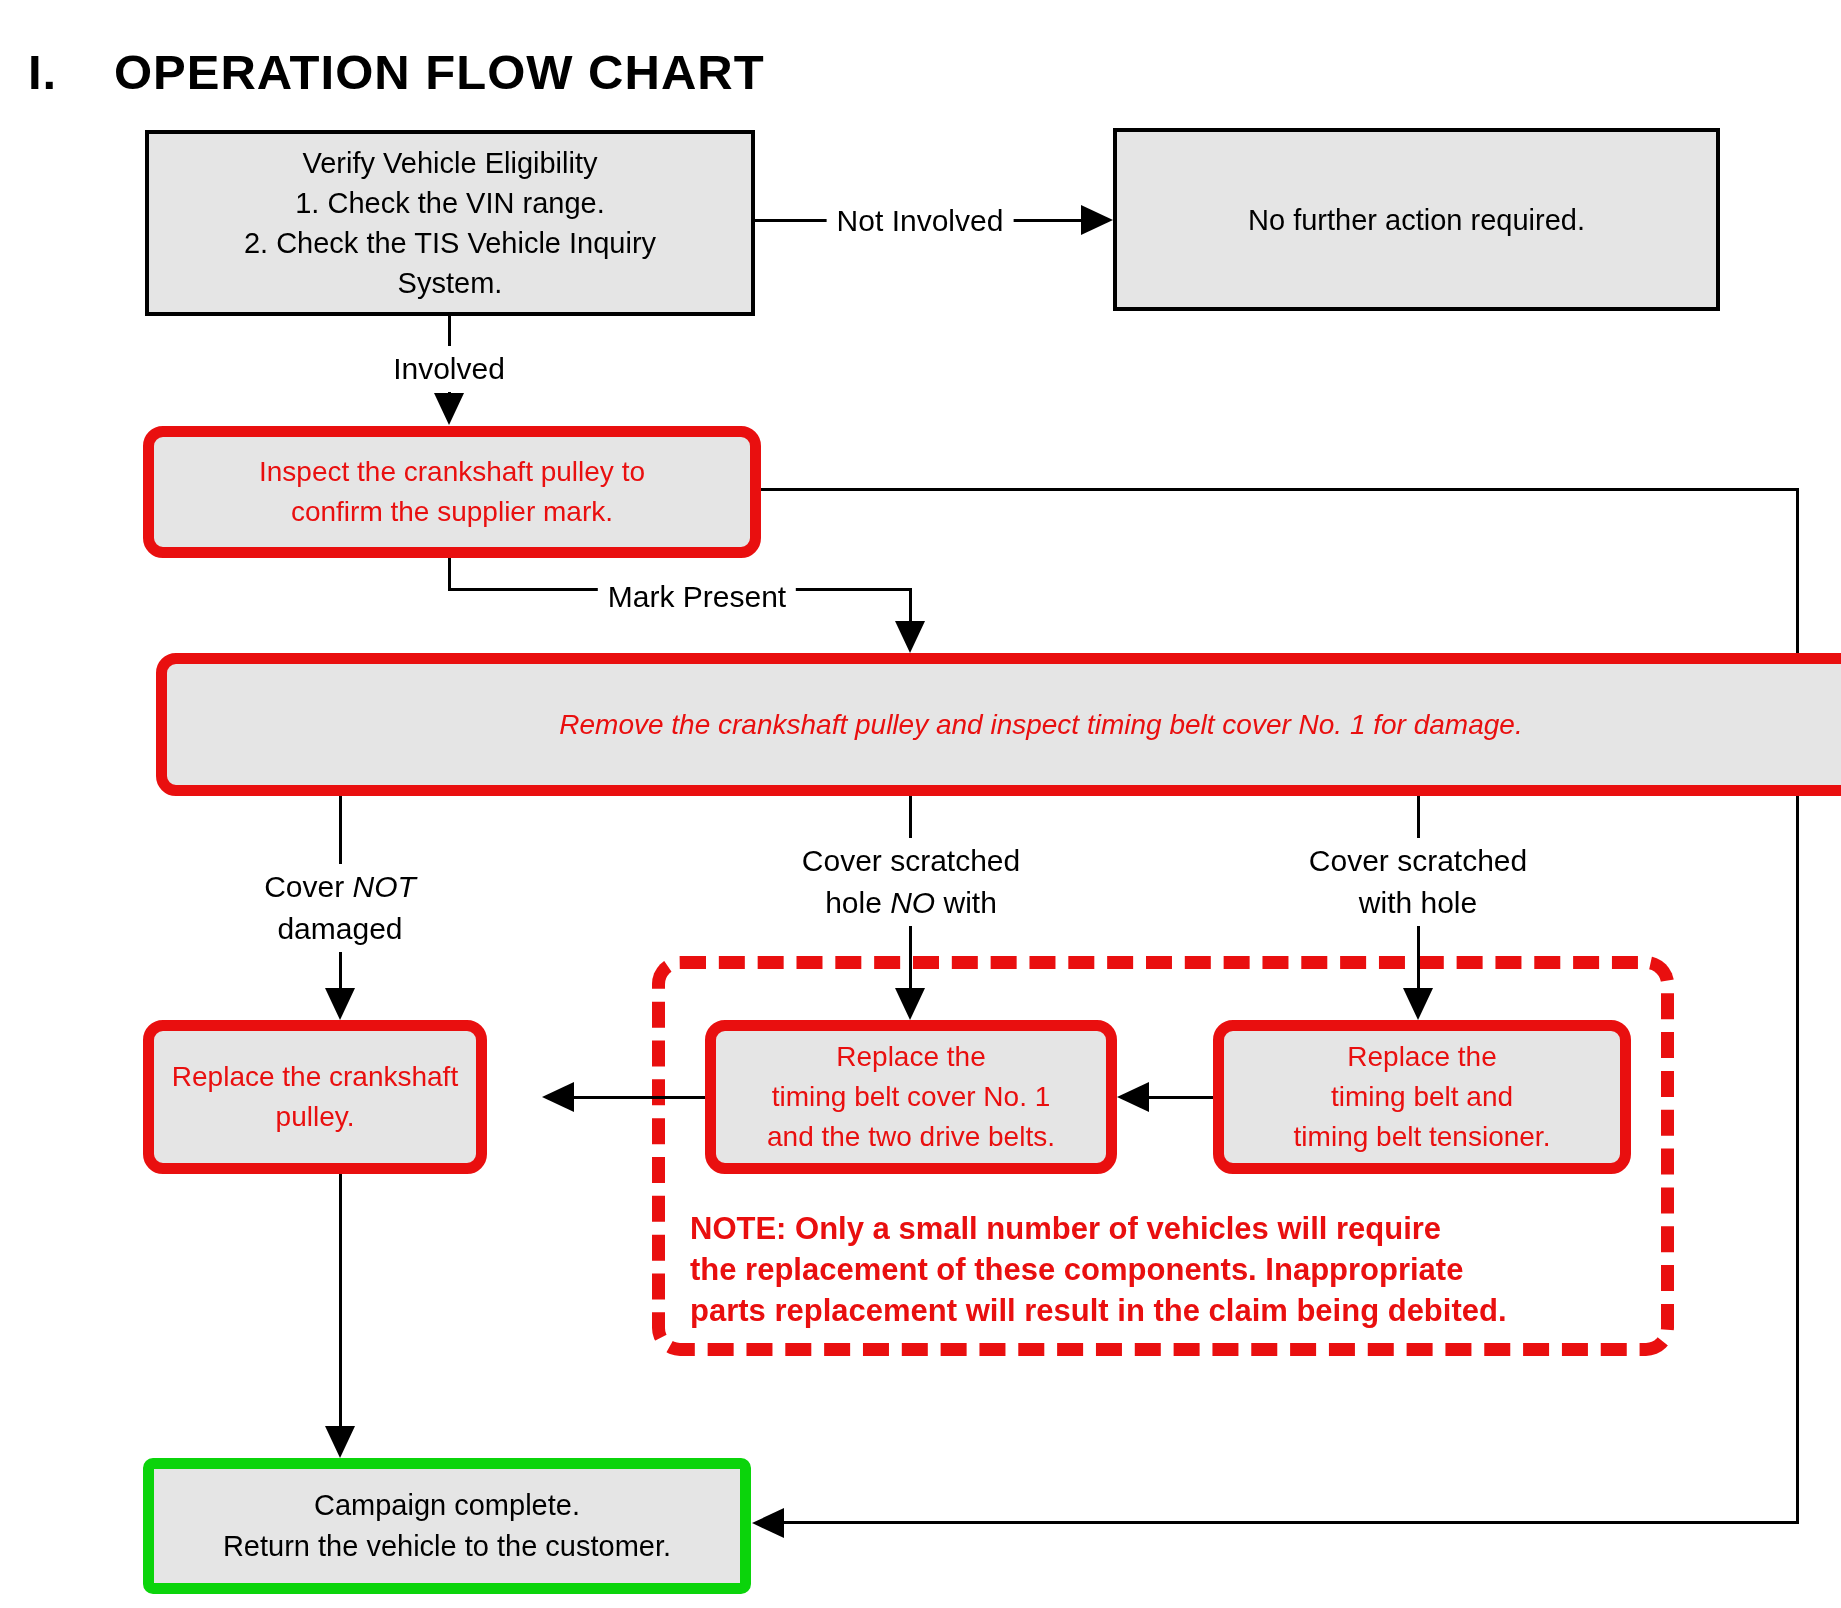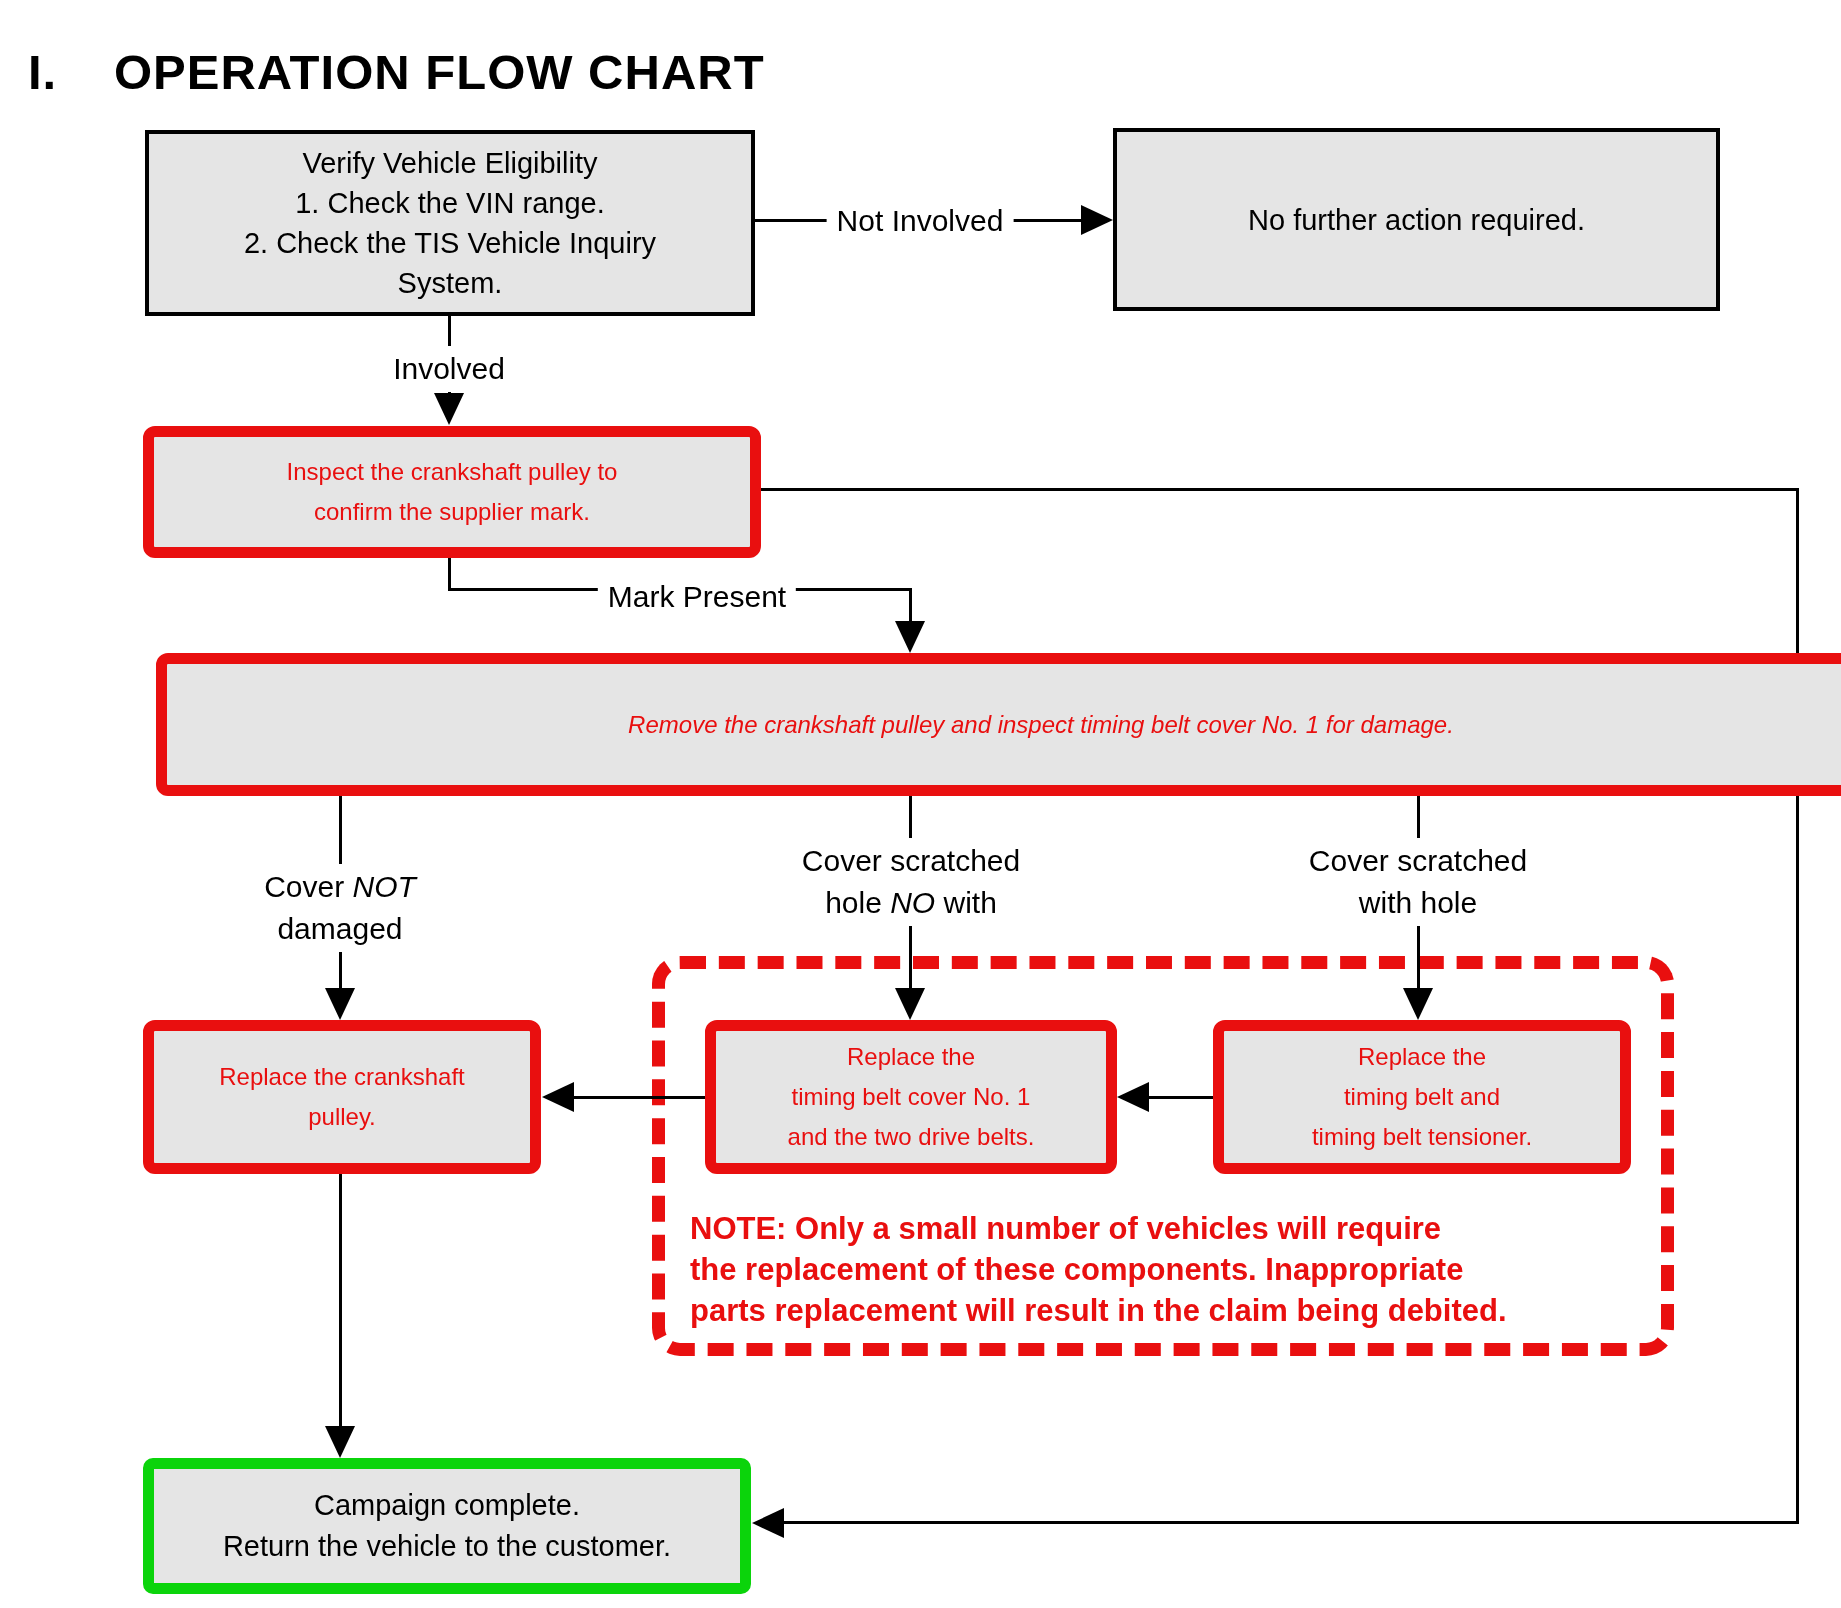--- a/index.html
+++ b/index.html
@@ -41,38 +41,38 @@
     text-align: center;
   }
   .box .txt { white-space: pre-line; }
   .box.black {
     border: 4px solid var(--ink);
     font-size: 29px;
     line-height: 40px;
   }
   .box.red {
     border: 11px solid var(--red);
-    border-radius: 12px;
+    border-radius: 20px;
     color: var(--red);
-    font-size: 24px;
+    font-size: 28px;
     line-height: 40px;
   }
   .box.green {
     border: 11px solid var(--green);
     border-radius: 10px;
     color: var(--ink);
     font-size: 29px;
     line-height: 41px;
   }
 
   .node-verify   { left: 145px; top: 130px; width: 610px; height: 186px; }
   .node-noaction { left: 1113px; top: 128px; width: 607px; height: 183px; }
   .node-inspect  { left: 143px; top: 426px; width: 618px; height: 132px; }
   .node-remove   { left: 156px; top: 653px; width: 1770px; height: 143px; font-size: 31px; font-style: italic; }
-  .node-pulley   { left: 143px; top: 1020px; width: 398px; height: 154px; }
+  .node-pulley   { left: 143px; top: 1020px; width: 344px; height: 154px; }
   .node-cover    { left: 705px; top: 1020px; width: 412px; height: 154px; }
   .node-belt     { left: 1213px; top: 1020px; width: 418px; height: 154px; }
   .node-campaign { left: 143px; top: 1458px; width: 608px; height: 136px; }
 
   
   .dashed-box {
     position: absolute;
     left: 652px; top: 956px;
     width: 1022px; height: 400px;
     border: 13px dashed var(--red);

